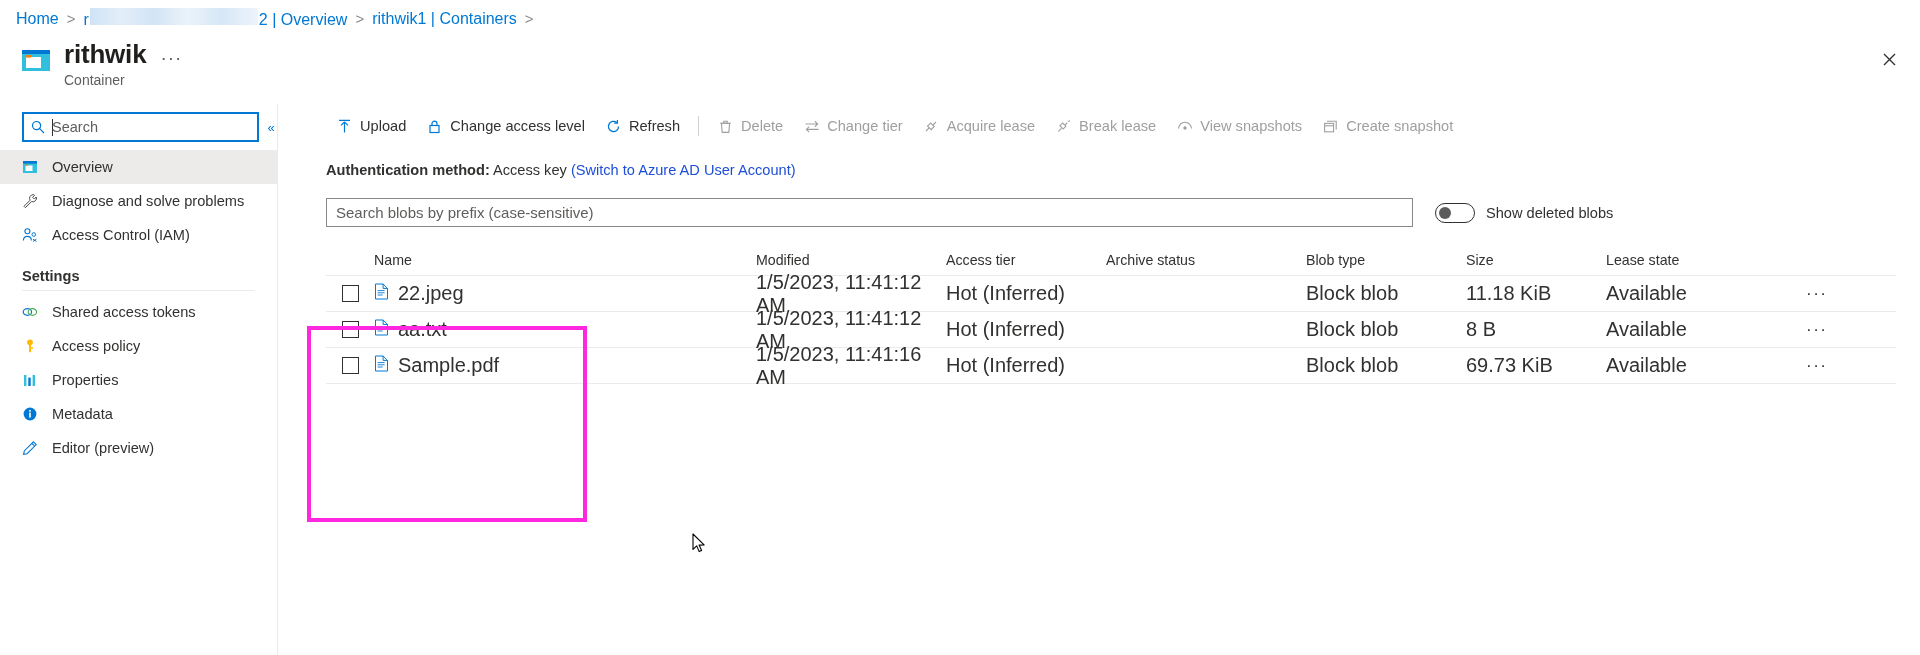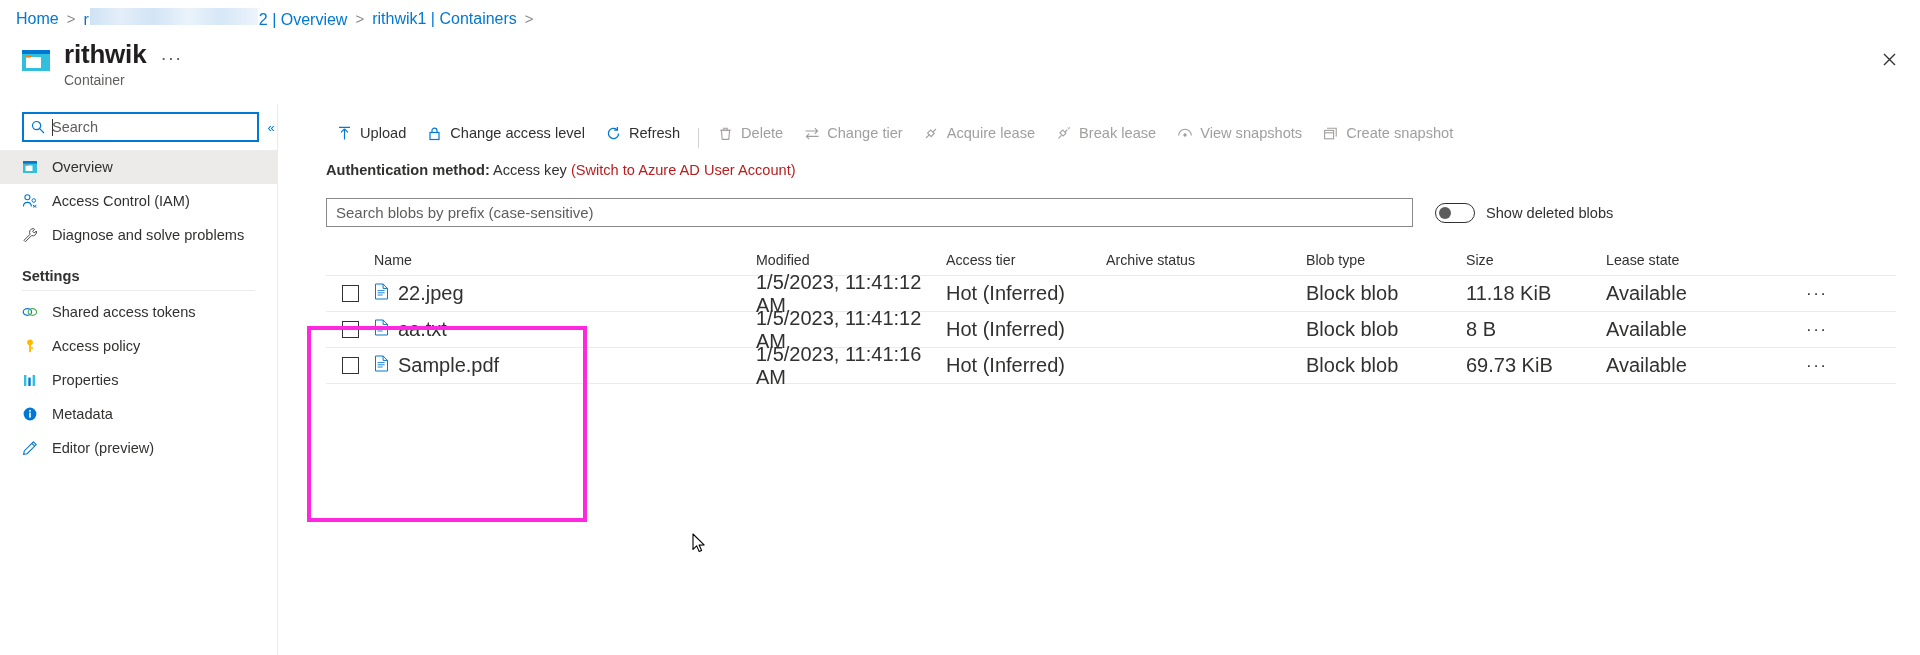--- a/index.html
+++ b/index.html
@@ -76,32 +76,32 @@
   .nav-ico { width: 22px; height: 18px; display: flex; align-items: center; justify-content: flex-start; margin-right: 8px; flex: 0 0 22px; }
   .nav-group {
     font-size: 14.6px; font-weight: 700; color: #323130;
     padding: 16px 0 4px 22px;
   }
   .nav-divider { height: 1px; background: #edebe9; margin: 2px 22px 4px 22px; }
 
   
   .main { position: absolute; left: 278px; top: 104px; right: 0; bottom: 0; background: #fff; }
 
-  .cmdbar { display: flex; align-items: flex-end; height: 44px; padding-left: 48px; gap: 0; }
+  .cmdbar { display: flex; align-items: center; height: 44px; padding-left: 48px; gap: 0; }
   .cmd {
     display: flex; align-items: center; gap: 7px; height: 30px; padding: 0 10px;
     font-size: 14.6px; color: #323130; cursor: pointer; white-space: nowrap;
   }
   .cmd.disabled { color: #a19f9d; cursor: default; }
   .cmd-sep { width: 1px; height: 20px; background: #d2d0ce; margin: 0 8px; }
   .cmd-ico { width: 17px; height: 17px; display: flex; align-items: center; justify-content: center; }
 
   .auth-block { padding: 12px 0 0 48px; font-size: 14.6px; line-height: 21px; color: #323130; }
   .auth-label { font-weight: 700; }
-  .auth-link { color: #b91c1c; cursor: pointer; }
+  .auth-link { color: #1d4ed8; cursor: pointer; }
 
   .filter-row { display: flex; align-items: center; padding: 17px 0 0 48px; }
   .blob-search {
     width: 1087px; height: 29px; border: 1px solid #8a8886; background: #fff;
     font-size: 15px; font-family: "Liberation Sans", sans-serif; color: #323130;
     padding: 0 9px; outline: none;
   }
   .blob-search::placeholder { color: #605e5c; }
   .toggle-wrap { display: flex; align-items: center; margin-left: 22px; gap: 11px; }
   .toggle {
@@ -221,36 +221,36 @@
           <rect x="3.5" y="6.5" width="7" height="5.5" fill="#ffffff"></rect>
           <rect x="3.5" y="5.4" width="2.5" height="1.3" fill="#f2800a"></rect>
         </svg>
       </span>
       <span>Overview</span>
     </div>
 
     <div class="nav-item">
       <span class="nav-ico">
         <svg width="16" height="16" viewBox="0 0 16 16">
+          <path d="M11.3 1.6a3.7 3.7 0 0 0-3.2 5.6L2 13.3l1.4 1.4 6.1-6.1a3.7 3.7 0 0 0 4.8-4.6l-2 2-1.7-1.7 2-2a3.7 3.7 0 0 0-1.3-.7z" fill="none" stroke="#4a4a4a" stroke-width="1"></path>
+        </svg>
+      </span>
+      <span>Diagnose and solve problems</span>
+    </div>
+
+    <div class="nav-item">
+      <span class="nav-ico">
+        <svg width="16" height="16" viewBox="0 0 16 16">
           <circle cx="5.4" cy="4.3" r="2.5" fill="none" stroke="#0078d4" stroke-width="1.1"></circle>
           <path d="M1.4 13.6c0-2.6 1.8-4.2 4-4.2s4 1.6 4 4.2" fill="none" stroke="#0078d4" stroke-width="1.1"></path>
           <circle cx="11.8" cy="7.5" r="1.8" fill="none" stroke="#0078d4" stroke-width="1"></circle>
           <path d="M11 12.2l3.4 2.2M14.4 12.2L11 14.4" stroke="#0078d4" stroke-width="1"></path>
         </svg>
       </span>
       <span>Access Control (IAM)</span>
-    </div>
-
-    <div class="nav-item">
-      <span class="nav-ico">
-        <svg width="16" height="16" viewBox="0 0 16 16">
-          <path d="M11.3 1.6a3.7 3.7 0 0 0-3.2 5.6L2 13.3l1.4 1.4 6.1-6.1a3.7 3.7 0 0 0 4.8-4.6l-2 2-1.7-1.7 2-2a3.7 3.7 0 0 0-1.3-.7z" fill="none" stroke="#4a4a4a" stroke-width="1"></path>
-        </svg>
-      </span>
-      <span>Diagnose and solve problems</span>
     </div>
 
     <div class="nav-group">Settings</div>
     <div class="nav-divider"></div>
 
     <div class="nav-item">
       <span class="nav-ico">
         <svg width="16" height="16" viewBox="0 0 16 16">
           <ellipse cx="5.4" cy="8" rx="4.2" ry="3.3" fill="none" stroke="#0078d4" stroke-width="1.2"></ellipse>
           <ellipse cx="10.4" cy="8" rx="4.2" ry="3.3" fill="none" stroke="#4caf50" stroke-width="1.2"></ellipse>

